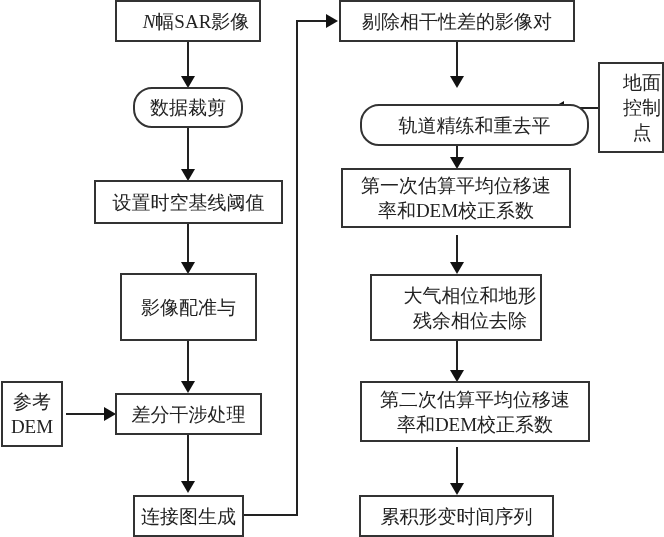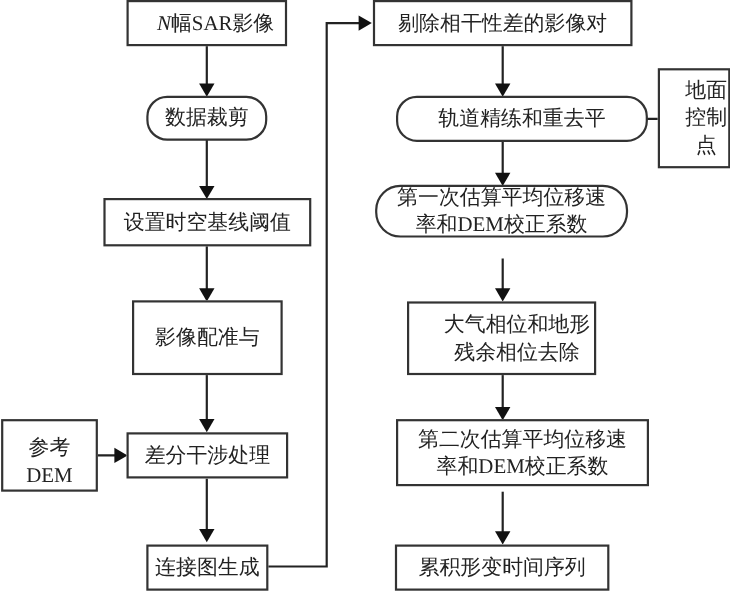--- a/index.html
+++ b/index.html
@@ -88,32 +88,32 @@
 <div class="box" style="left:120px;top:273px;width:137px;height:68px;">
   <span class="line">影像配准与</span>
 </div>
 <div class="box" style="left:115px;top:393px;width:147px;height:42px;">
   <span class="line">差分干涉处理</span>
 </div>
 <div class="box" style="left:133px;top:495px;width:111px;height:42px;">
   <span class="line">连接图生成</span>
 </div>
 
-<div class="box" style="left:1px;top:381px;width:88px;height:66px;justify-content:flex-end;">
+<div class="box" style="left:1px;top:381px;width:62px;height:66px;">
   <span class="line">参考</span>
   <span class="line">DEM</span>
 </div>
 
 <div class="box" style="left:339px;top:0px;width:236px;height:42px;">
   <span class="line">剔除相干性差的影像对</span>
 </div>
-<div class="box" style="left:360px;top:87px;width:229px;height:42px;border-radius:19px;">
+<div class="box" style="left:360px;top:104px;width:229px;height:42px;border-radius:19px;">
   <span class="line">轨道精练和重去平</span>
 </div>
-<div class="box" style="left:341px;top:168px;width:230px;height:48px;border-radius:23px;">
+<div class="box" style="left:341px;top:168px;width:230px;height:60px;">
   <span class="line">第一次估算平均位移速</span>
   <span class="line">率和DEM校正系数</span>
 </div>
 <div class="box" style="left:370px;top:274px;width:172px;height:67px;padding-left:28px;">
   <span class="line">大气相位和地形</span>
   <span class="line">残余相位去除</span>
 </div>
 <div class="box" style="left:360px;top:381px;width:230px;height:61px;">
   <span class="line">第二次估算平均位移速</span>
   <span class="line">率和DEM校正系数</span>

